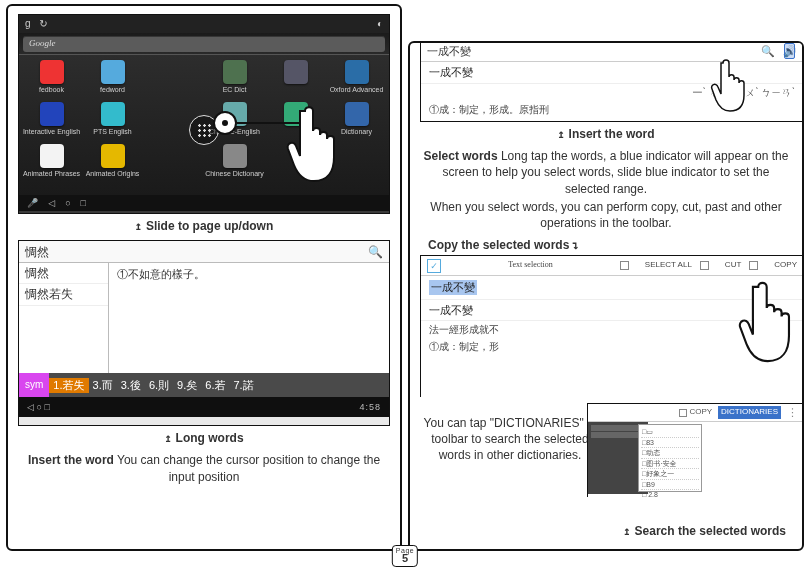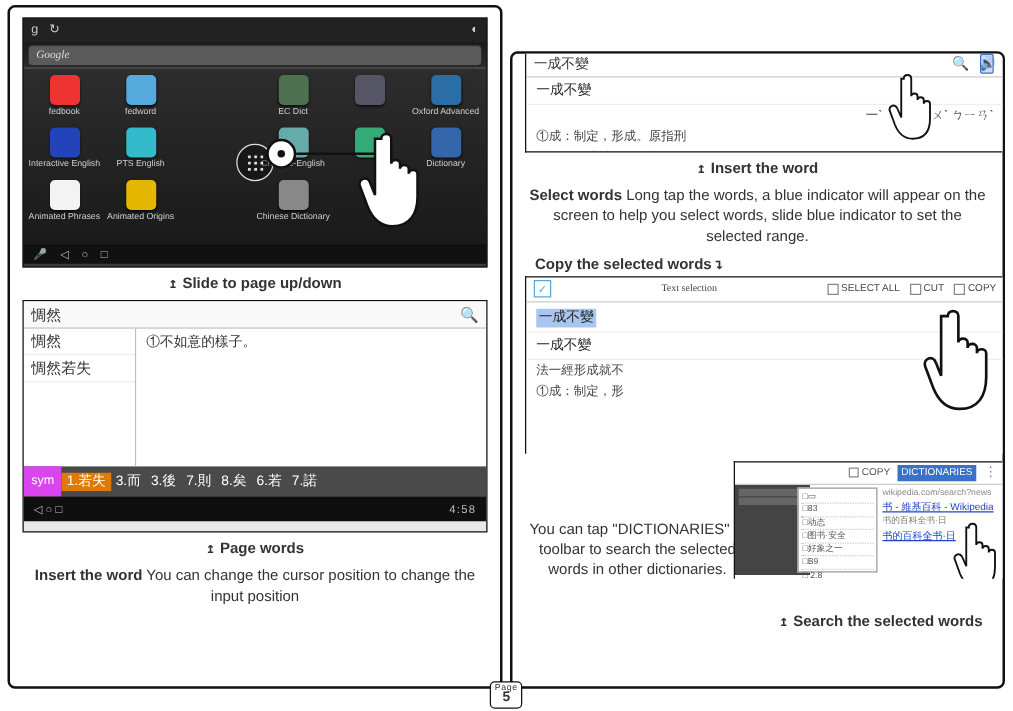--- a/index.html
+++ b/index.html
@@ -211,21 +211,21 @@
 
   .sel-frame{ height:142px; background:#fff; }
   .sel-toolbar{
     height:20px; display:flex; align-items:center; justify-content:flex-end;
     gap:8px; font-size:8px; color:#444; border-bottom:1px solid #ccc; padding:0 6px;
   }
   .sel-toolbar .done{
     width:14px; height:14px; border:1px solid #5ad; color:#5ad; font-size:9px; display:flex;align-items:center;justify-content:center;
     margin-right:auto;
   }
-  .sel-toolbar .btn{display:flex;align-items:center;gap:2px;text-align:center;}
+  .sel-toolbar .btn{display:flex;align-items:center;gap:16px;text-align:center;}
   .sel-toolbar .ico{width:9px;height:9px;border:1px solid #888;}
   .sel-body .row{padding:3px 8px; border-bottom:1px solid #eee; font-size:11px; color:#222;}
   .sel-body .row.selected{
     background:#a8c6ef;
     display:inline-block; margin:3px 8px; padding:0 2px; border:none;
   }
   .sel-body .entry{font-size:10px; color:#444; padding:2px 8px; line-height:1.3;}
 
   
   .srch-frame{ height:94px; background:#fff; width:216px; margin-left:auto; }
@@ -339,38 +339,38 @@
         <div class="inp-right">
           <div>①不如意的樣子。</div>
         </div>
       </div>
       <div class="inp-ime">
         <div class="sym">sym</div>
         <div class="cands">
           <span class="hot">1.若失</span>
           <span>3.而</span>
           <span>3.後</span>
-          <span>7.則</span>
-          <span>8.矣</span>
+          <span>6.則</span>
+          <span>9.矣</span>
           <span>6.若</span>
           <span>7.諾</span>
         </div>
       </div>
       <div class="inp-nav">
         <div>
           <span>◁</span>
           <span>○</span>
           <span>□</span>
         </div>
         <div class="right">4:58</div>
       </div>
     </div>
 
     <div class="caption">
-      <span class="arrow">↥</span><span>Page words</span>
+      <span class="arrow">↥</span><span>Long words</span>
     </div>
 
     <p class="body-text">
       <span class="lead">Insert the word</span><span> You can change the cursor position to change the input position</span>
     </p>
   </div>
 
   <div class="col" style="padding-top:0;">
 
     <div class="img-frame dict-top" style="border-top:none; border-right:none; margin-right:-11px; margin-top:-1px;">
@@ -393,20 +393,21 @@
       </svg>
     </div>
 
     <div class="caption">
       <span class="arrow">↥</span><span>Insert the word</span>
     </div>
 
     <p class="body-text">
       <span class="lead">Select words</span><span> Long tap the words, a blue indicator will appear on the screen to help you select words, slide blue indicator to set the selected range.</span>
     </p>
+    <p class="body-text">When you select words, you can perform copy, cut, past and other operations in the toolbar.</p>
 
     <div class="sub-hdr">
       <span>Copy the selected words</span><span class="tail-arrow">↴</span>
     </div>
 
     <div class="img-frame sel-frame" style="border-right:none; border-bottom:none; margin-right:-11px;">
       <div class="sel-toolbar">
         <span class="done">✓</span>
         <span style="margin-right:auto;font-family:Liberation Serif, serif;">Text selection</span>
         <span class="btn">
@@ -457,29 +458,20 @@
         </div>
         <div class="srch-pop">
           <div>□▭</div>
           <div>□83</div>
           <div>□动态</div>
           <div>□图书·安全</div>
           <div>□好象之一</div>
           <div>□B9</div>
           <div>□ 2.8</div>
         </div>
-        <div class="srch-results">
-          <div class="url">wikipedia.com/search?news</div>
-          <span class="link">书 - 維基百科 - Wikipedia</span>
-          <div class="jp">书的百科全书·日</div>
-          <span class="link">书的百科全书·日</span>
-          <svg class="small-hand" style="right:-2px; top:28px;" viewBox="0 0 44 60">
-            <path d="M14 6c0-4 6-4 6 0v14c0-3 5-3 5 0v3c0-3 5-3 5 0v3c0-3 5-3 5 0v12c0 10-4 16-14 16-7 0-11-4-14-11l-4-11c-2-4 4-7 6-2l3 7V6z" fill="#fff" stroke="#111" stroke-width="1.5"></path>
-          </svg>
-        </div>
       </div>
     </div>
 
     <div class="caption" style="text-align:right; margin-top:26px; margin-right:6px;">
       <span class="arrow">↥</span><span>Search the selected words</span>
     </div>
 
   </div>
 </div>
 

